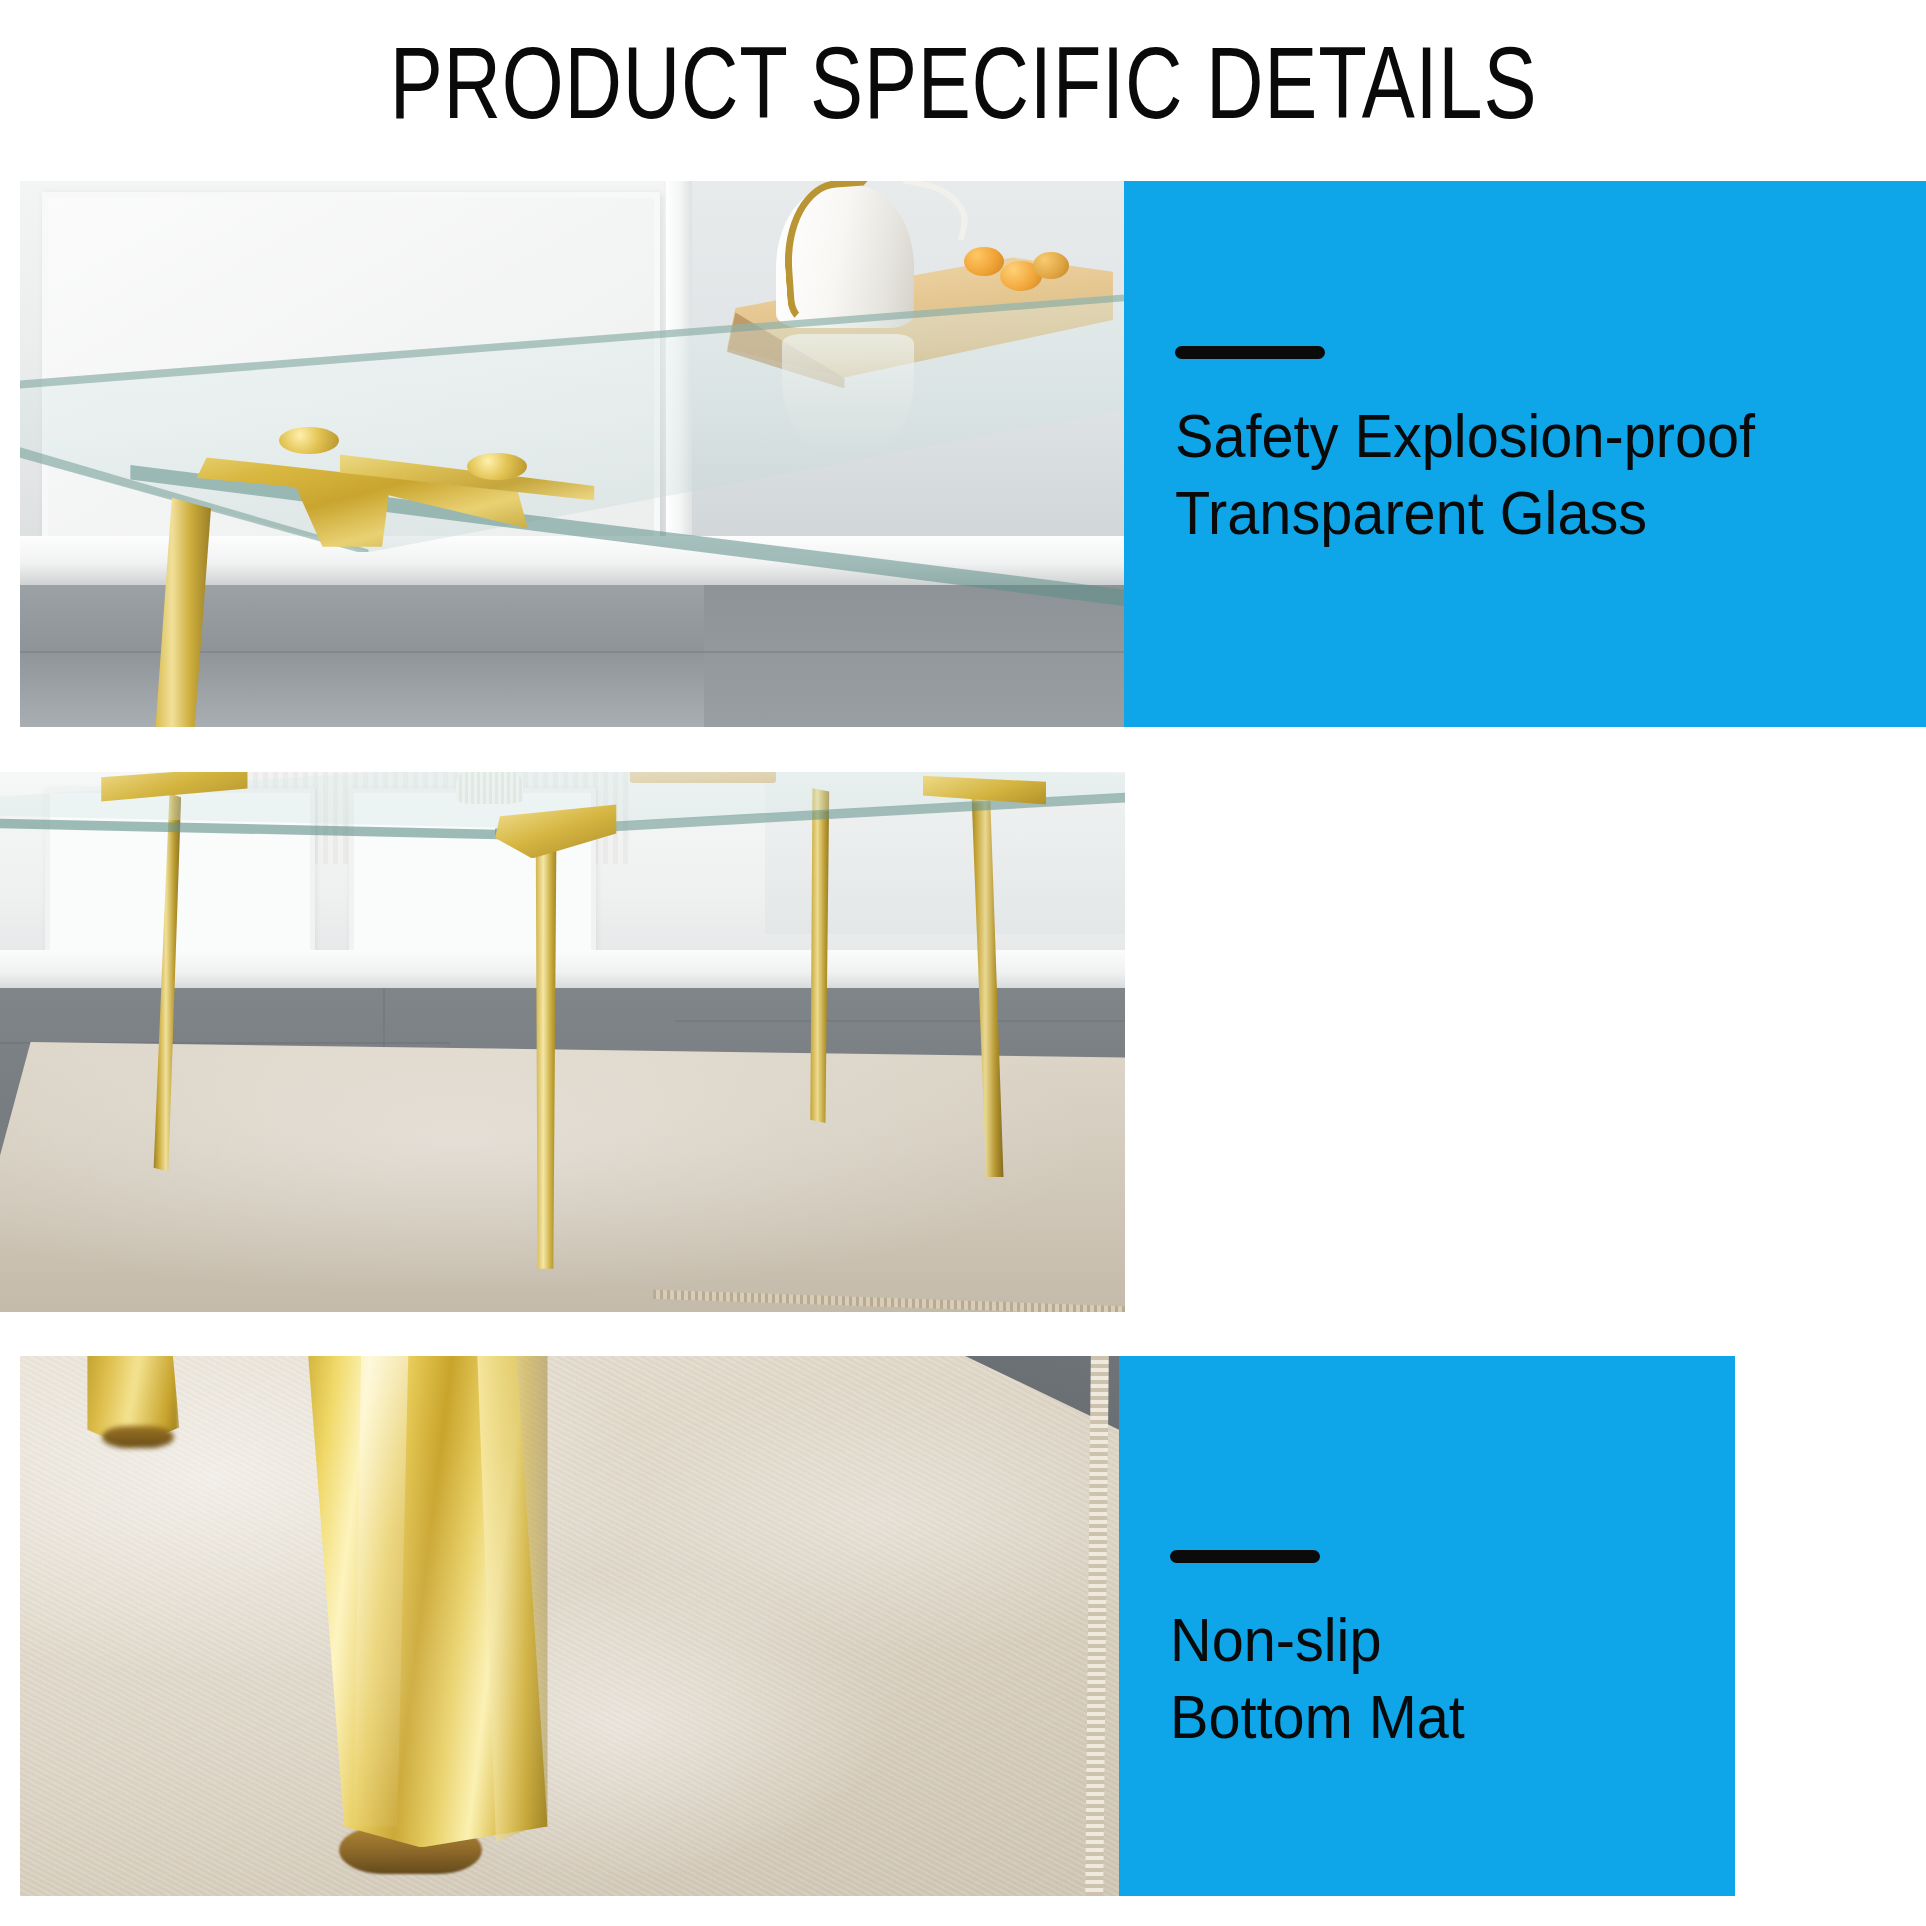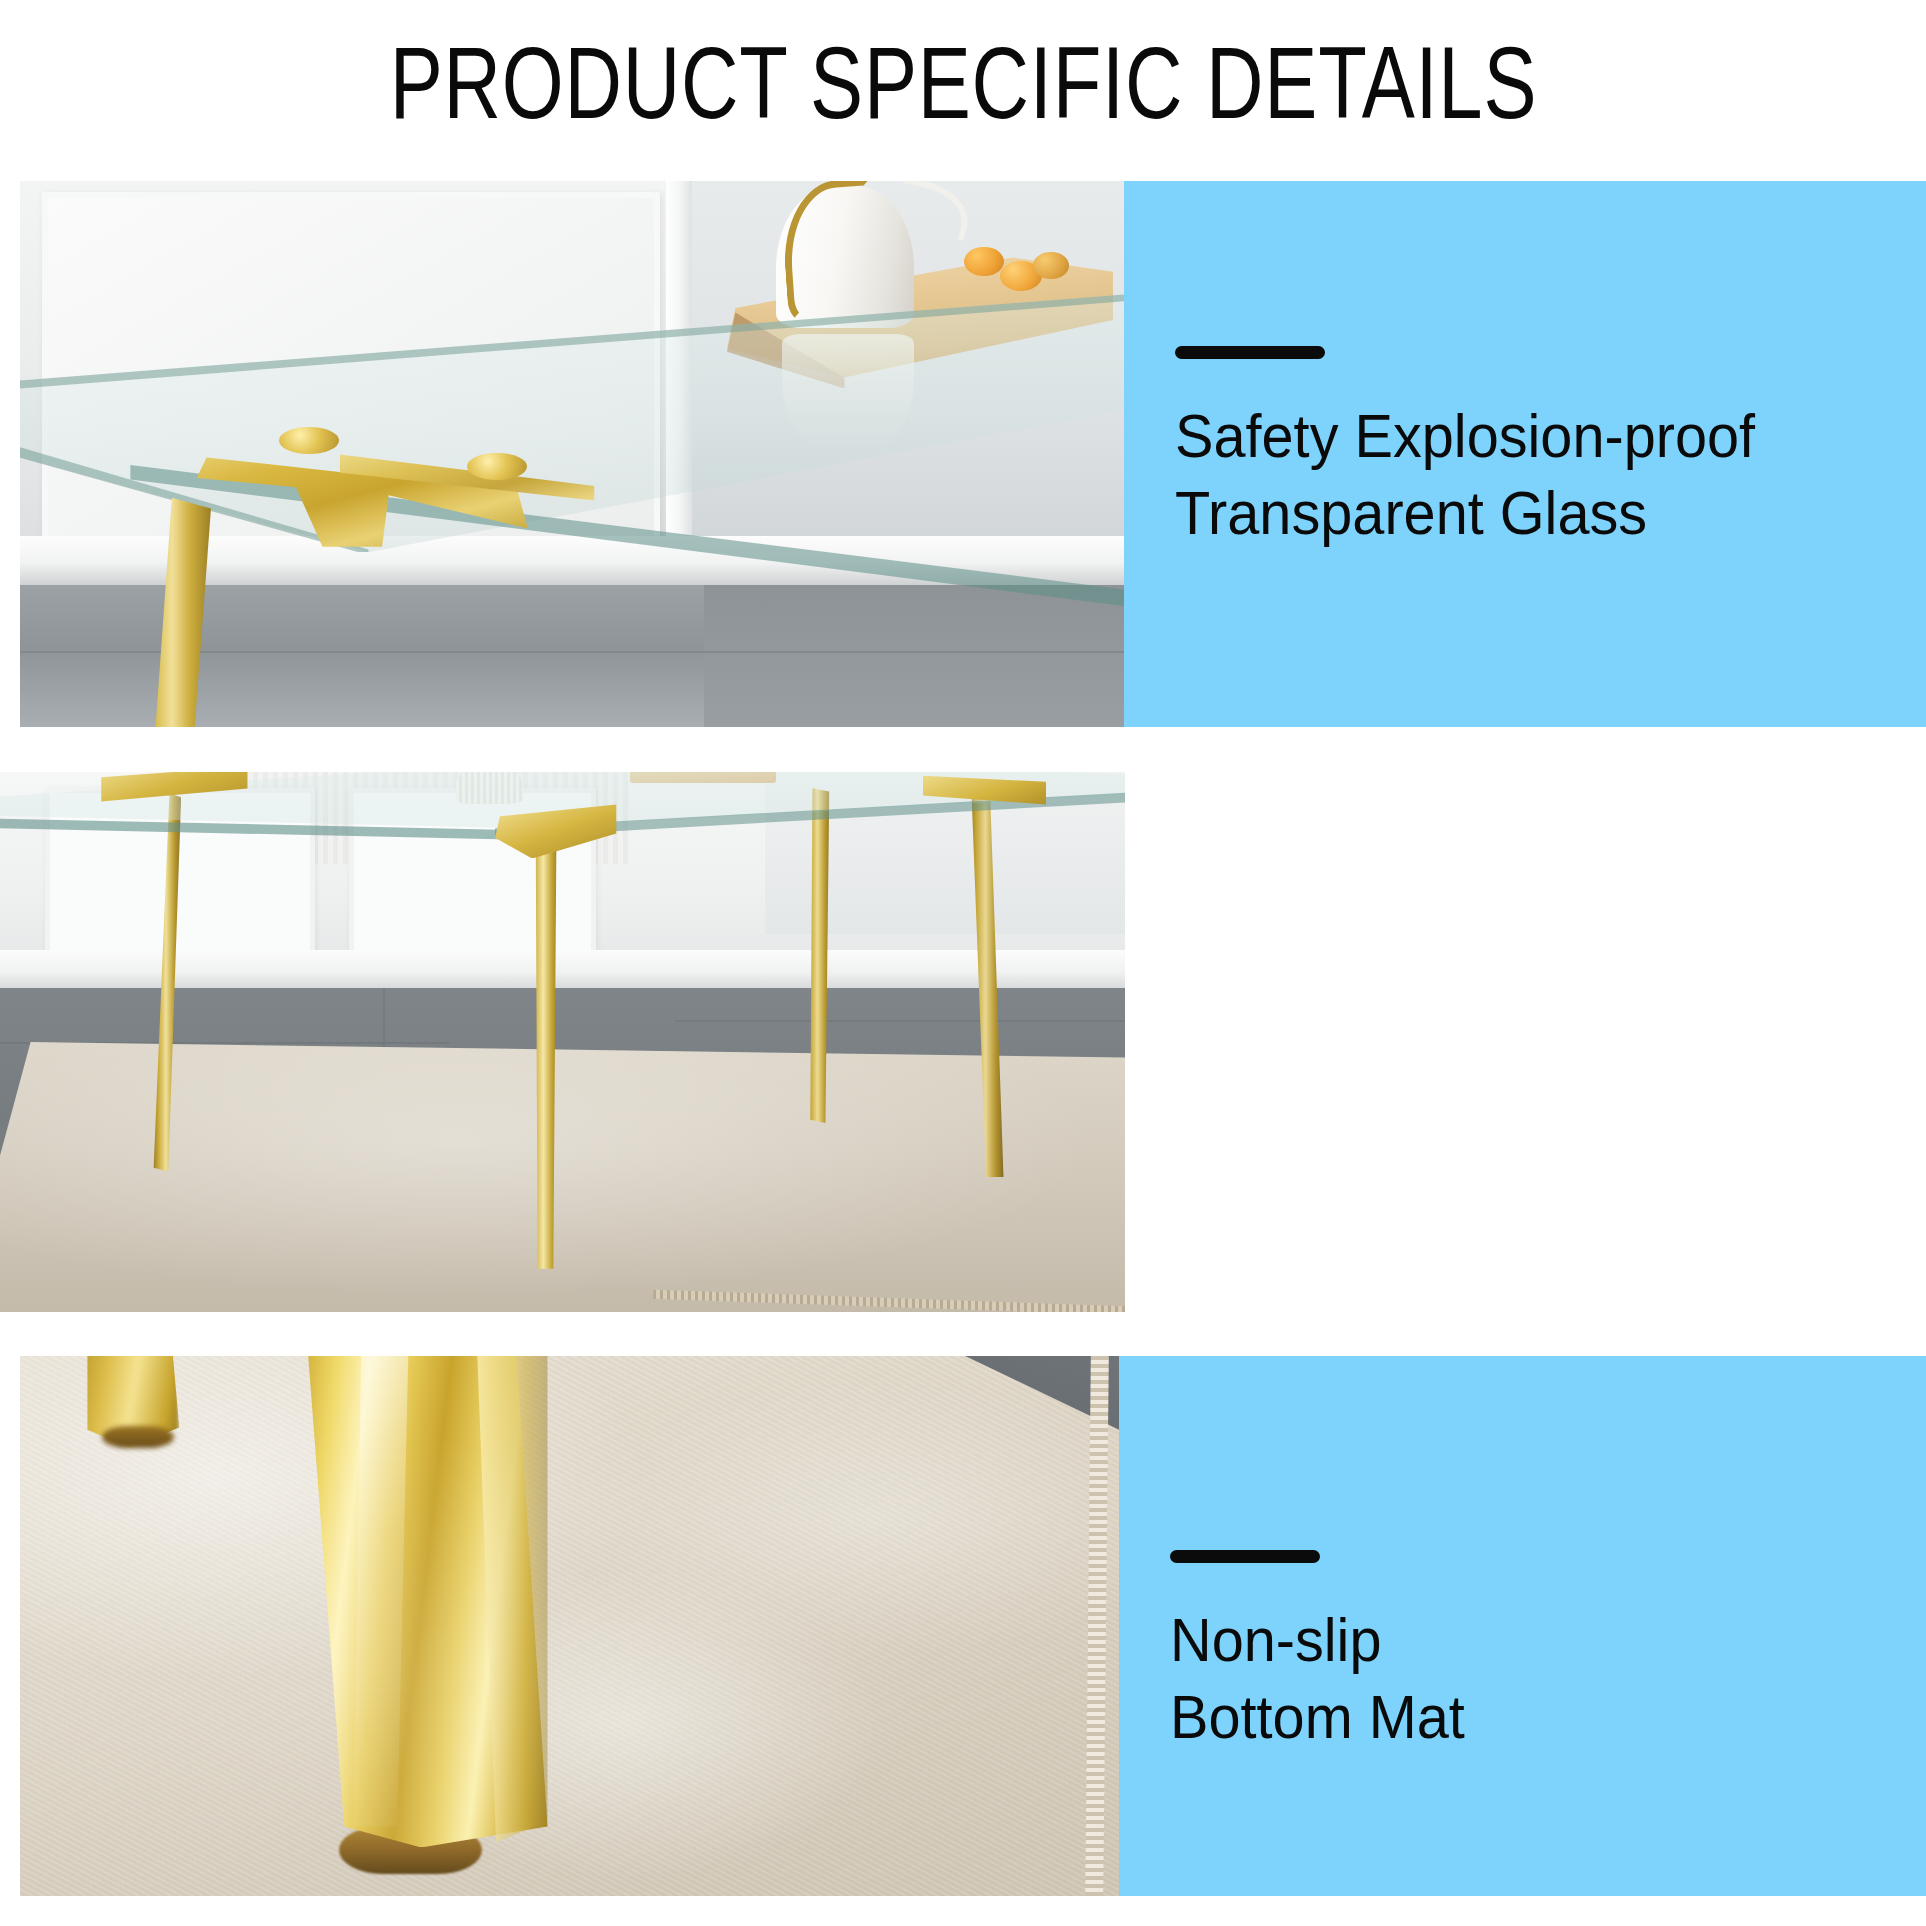--- a/index.html
+++ b/index.html
@@ -34,30 +34,30 @@
   }
 
   
   .row {
     position: absolute;
     display: flex;
     overflow: hidden;
   }
   #row-glass   { left: 20px;  top: 181px;  width: 1907px; height: 546px; }
   #row-leg     { left: 0px;   top: 772px;  width: 1927px; height: 540px; }
-  #row-mat     { left: 20px;  top: 1356px; width: 1907px; height: 540px; }
+  #row-mat     { left: 20px;  top: 1356px; width: 1715px; height: 540px; }
 
   .photo {
     position: relative;
     overflow: hidden;
     flex: 0 0 auto;
   }
   .textpanel {
     position: relative;
-    background: #7dd3fc;
+    background: #0ea5e9;
     flex: 1 1 auto;
     overflow: hidden;
   }
   .caption-wrap {
     position: absolute;
   }
   .dash {
     width: 150px;
     height: 13px;
     border-radius: 7px;

